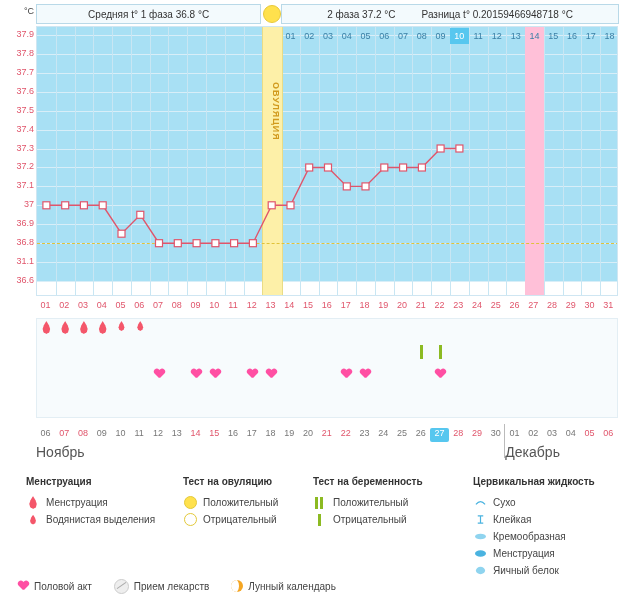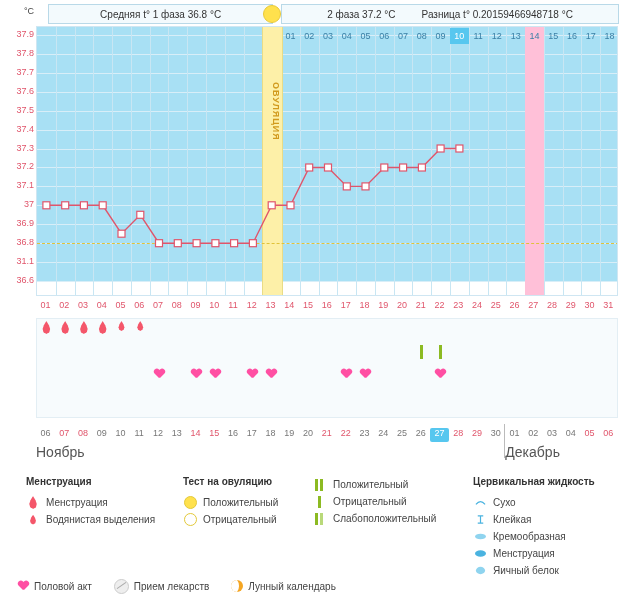--- a/index.html
+++ b/index.html
@@ -9,21 +9,21 @@
     font-family:"Liberation Sans", sans-serif;
     font-size:10px;
     color:#333;
     overflow:hidden;
   }
   #root{position:relative;width:626px;height:595px;}
 
   
   .hdr{position:absolute;top:4px;height:18px;border:1px solid #b9d9e8;background:#f3fafd;
        display:flex;align-items:center;justify-content:center;font-size:10px;color:#333;}
-  #hdr-phase1{left:48px;width:212px;}
+  #hdr-phase1{left:36px;width:212px;}
   #hdr-phase2{left:256px;width:362px;}
   .hdr-inner{display:flex;align-items:center;gap:26px;}
 
   .ovul-dot{position:absolute;left:236px;top:5px;width:16px;height:16px;border-radius:50%;
             background:#ffe14d;border:1px solid #e8c93a;}
 
   
   #chart{position:absolute;left:36px;top:26px;width:582px;height:270px;background:#ffffff;
          border:1px solid #cfe6f2;box-sizing:border-box;overflow:hidden;}
   #band{position:absolute;left:0;top:0;width:582px;height:254px;background:#a8e0f4;}
@@ -365,45 +365,37 @@
       </div>
       <div class="lgitem">
         <span class="lgicon">
             <i class="circ empty"></i>
           </span>
         <span>Отрицательный</span>
       </div>
     </div>
 
     <div class="lgcol" style="left:305px;width:160px">
+      <div class="lgtitle">Тест на беременность</div>
       <div class="lgitem">
         <span class="lgicon">
           <span class="sticks">
               <i class="s"></i>
               <i class="s"></i>
             </span>
         </span>
         <span>Положительный</span>
       </div>
       <div class="lgitem">
         <span class="lgicon">
           <span class="sticks">
               <i class="s"></i>
             </span>
         </span>
         <span>Отрицательный</span>
-      </div>
-      <div class="lgitem">
-        <span class="lgicon">
-          <span class="sticks">
-              <i class="s"></i>
-              <i class="s pale"></i>
-            </span>
-        </span>
-        <span>Слабоположительный</span>
       </div>
     </div>
 
     <div class="lgcol" style="left:465px;width:160px">
       <div class="lgtitle">Цервикальная жидкость</div>
       <div class="lgitem">
         <span class="lgicon">
           <svg class="cm" viewBox="0 0 14 12">
               <path d="M2 8 Q7 2 12 8" stroke="#4ab3e0" fill="none" stroke-width="1.3"></path>
             </svg>

